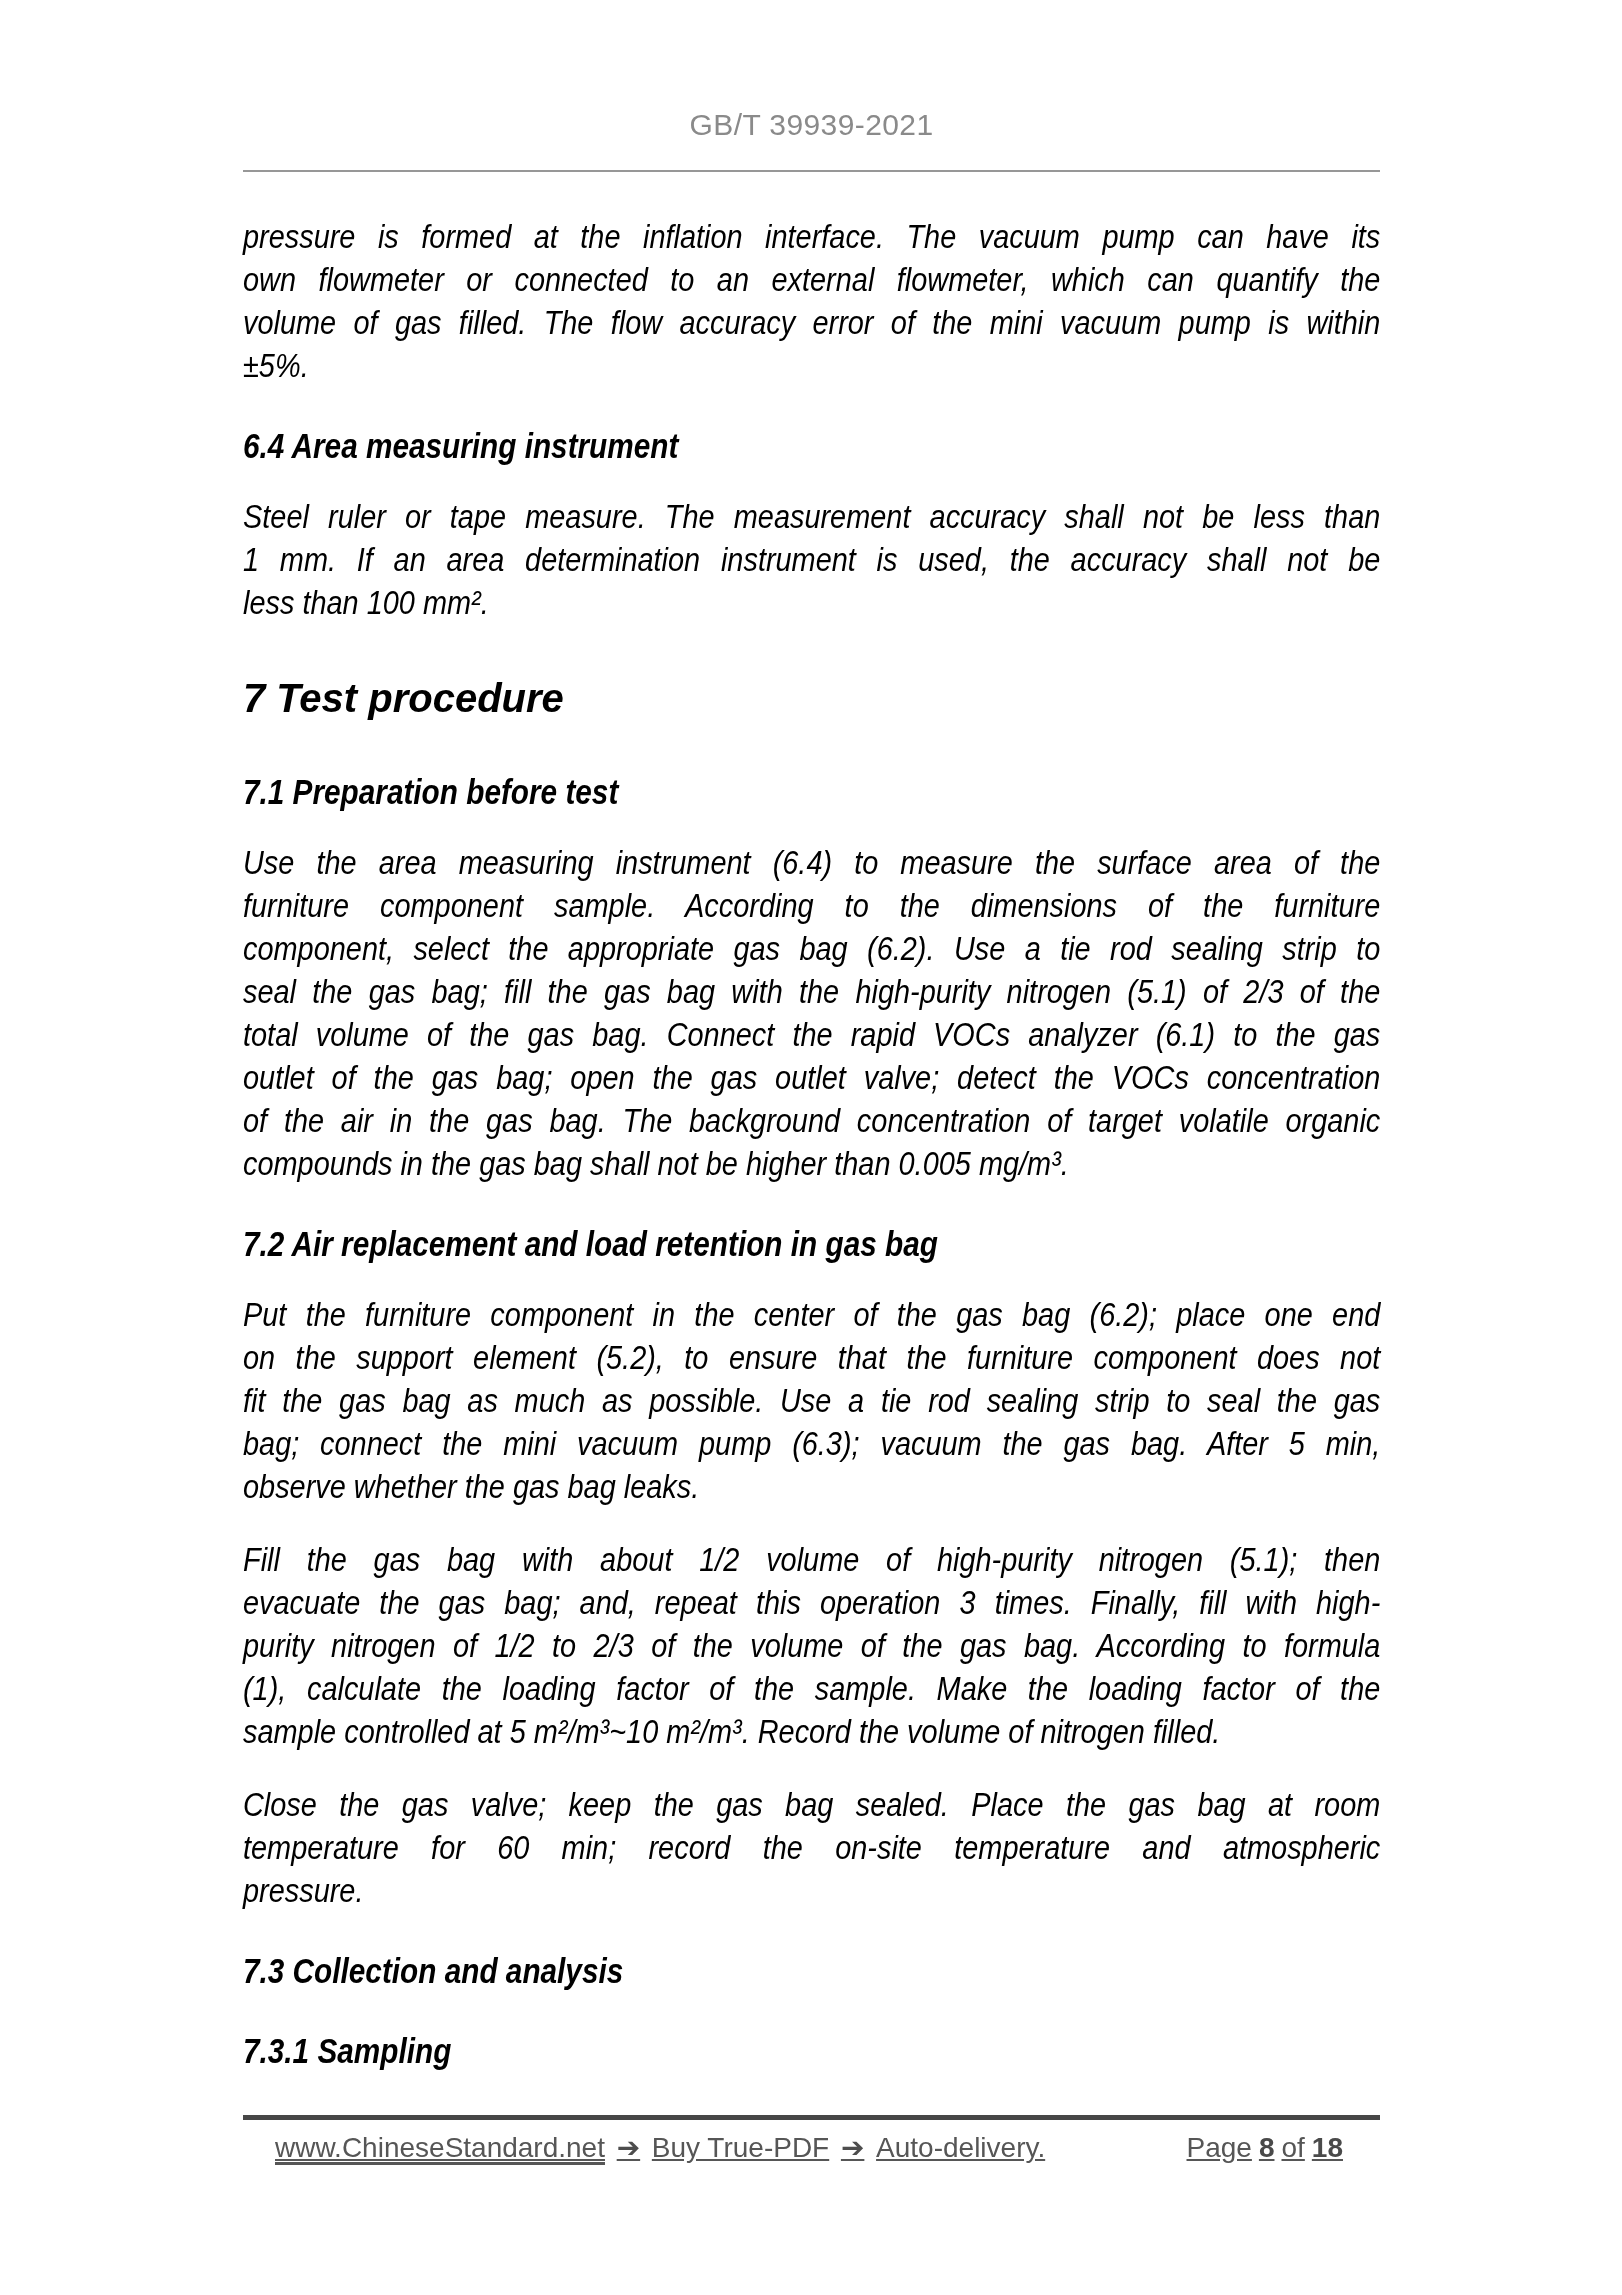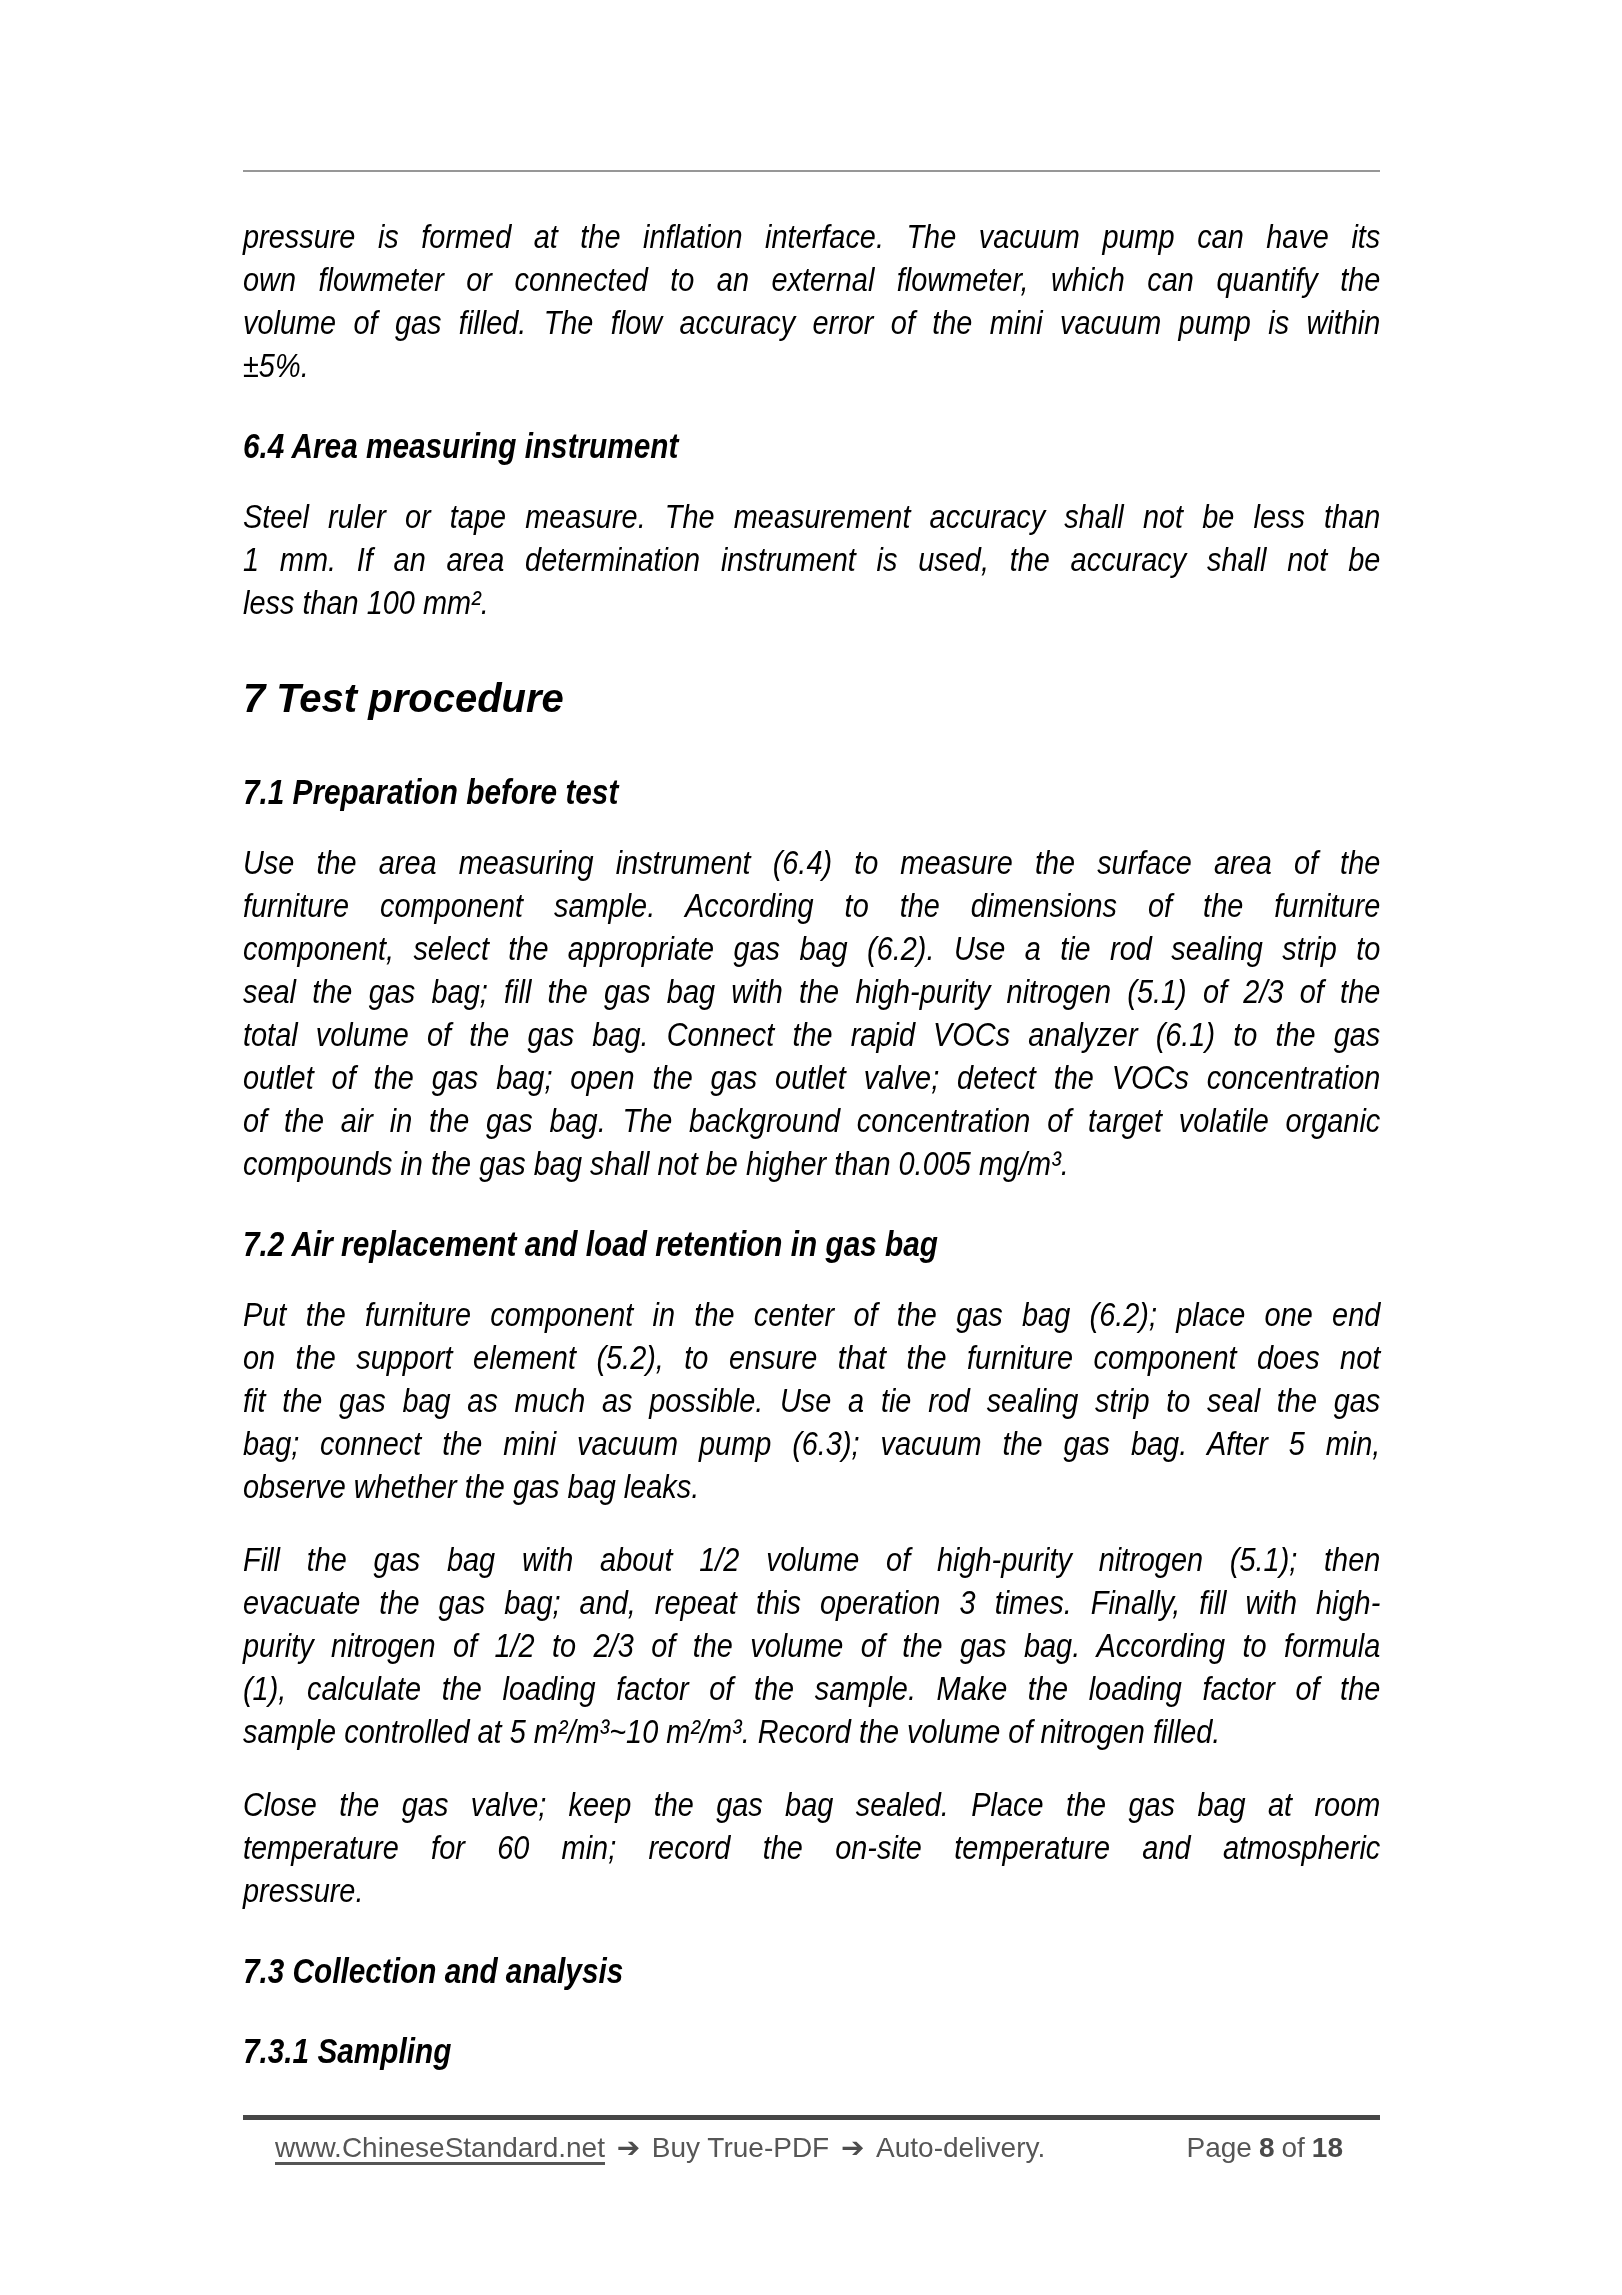--- a/index.html
+++ b/index.html
@@ -101,20 +101,21 @@
     left: 243px;
     width: 1137px;
     display: flex;
     justify-content: space-between;
     align-items: flex-end;
     padding: 0;
     box-sizing: border-box;
     font-size: 28px;
     line-height: 37px;
     color: #565656;
+    text-decoration: underline;
   }
   .footer-left {
     display: flex;
     gap: 11.7px;
     align-items: baseline;
     padding-left: 32px;
   }
   .footer-right {
     display: flex;
     gap: 7px;
@@ -134,20 +135,23 @@
   .fbold {
     font-weight: bold;
     color: #4a4a4a;
   }
 </style>
 </head>
 <body>
 
 <div class="page">
 
+  <div class="doc-header">
+    <div class="doc-title">GB/T 39939-2021</div>
+  </div>
 
   <div class="header-rule"></div>
 
   <div class="content">
     <div class="condense">
 
       <div class="para">
         <div class="jline">pressure is formed at the inflation interface. The vacuum pump can have its</div>
         <div class="jline">own flowmeter or connected to an external flowmeter, which can quantify the</div>
         <div class="jline">volume of gas filled. The flow accuracy error of the mini vacuum pump is within</div>

